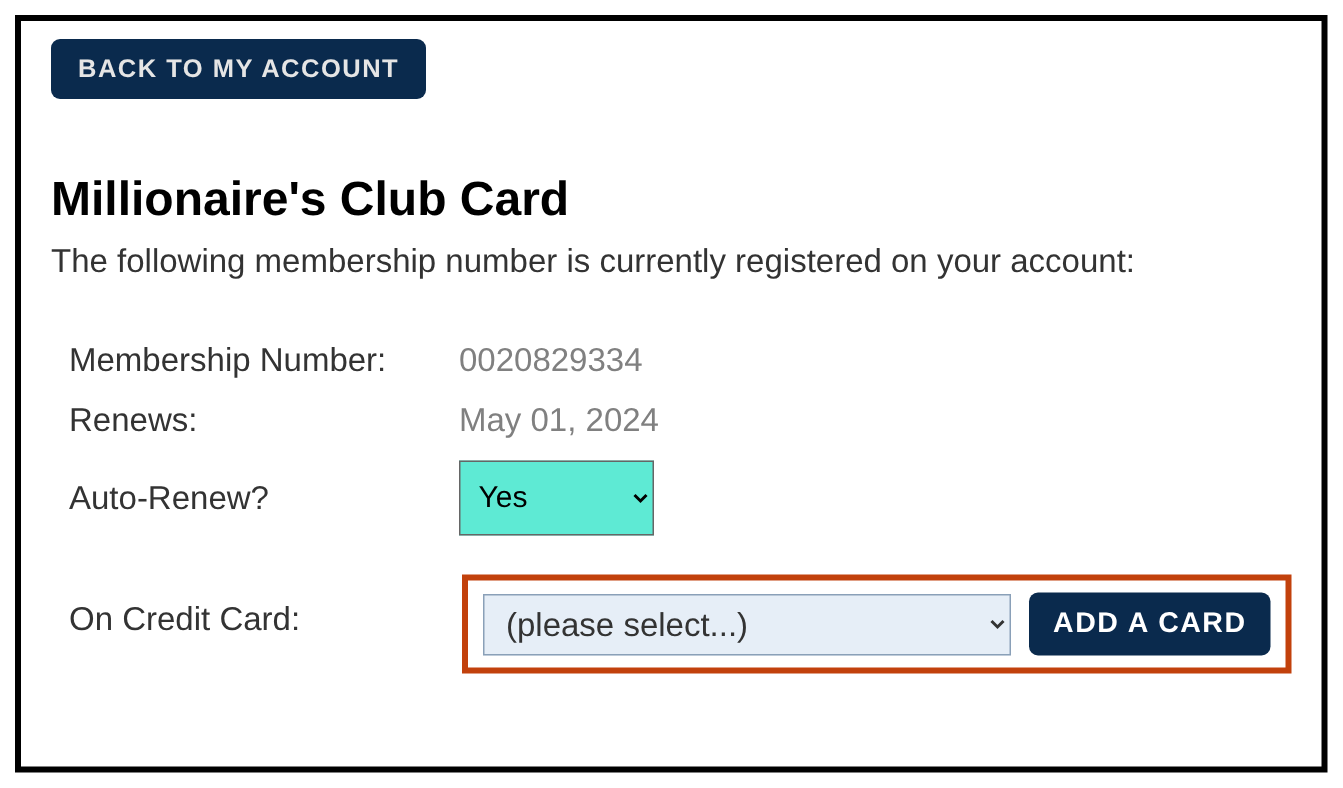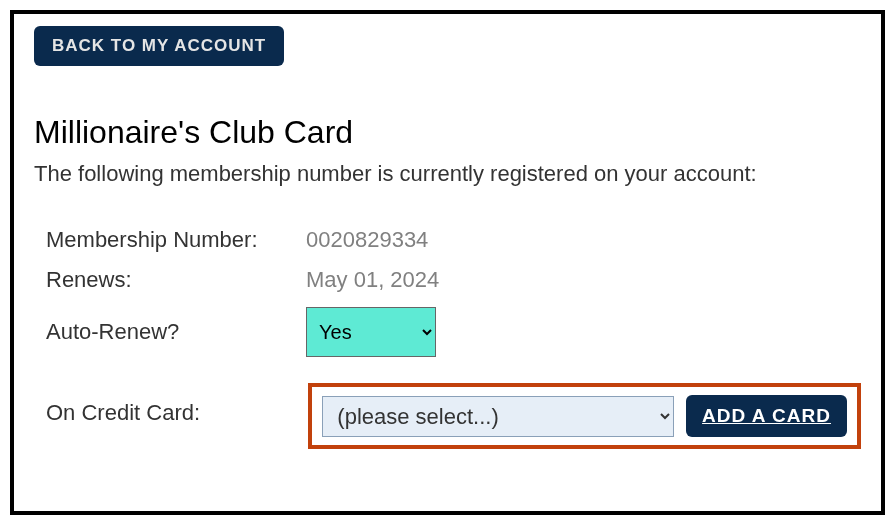--- a/index.html
+++ b/index.html
@@ -28,21 +28,21 @@
       letter-spacing: 1px;
       font-size: 17px;
       padding: 10px 18px;
       border-radius: 6px;
       border: none;
       cursor: pointer;
       margin-bottom: 48px;
     }
     .title {
       font-size: 32px;
-      font-weight: normal;
+      font-weight: bold;
       color: #000;
       margin-bottom: 10px;
     }
     .subtitle {
       font-size: 22px;
       color: #333;
       margin-bottom: 40px;
     }
     .form-area {
       padding-left: 12px;
@@ -92,21 +92,20 @@
       background: #0a2a4d;
       color: #fff;
       font-weight: bold;
       letter-spacing: 1px;
       font-size: 19px;
       padding: 10px 16px;
       border-radius: 6px;
       border: none;
       cursor: pointer;
       white-space: nowrap;
-      text-decoration: underline;
     }
     .save-btn-wrap {
       text-align: center;
       margin-top: 45px;
       padding-right: 220px;
     }
     .save-btn {
       background: #0a2a4d;
       color: #fff;
       font-weight: bold;

